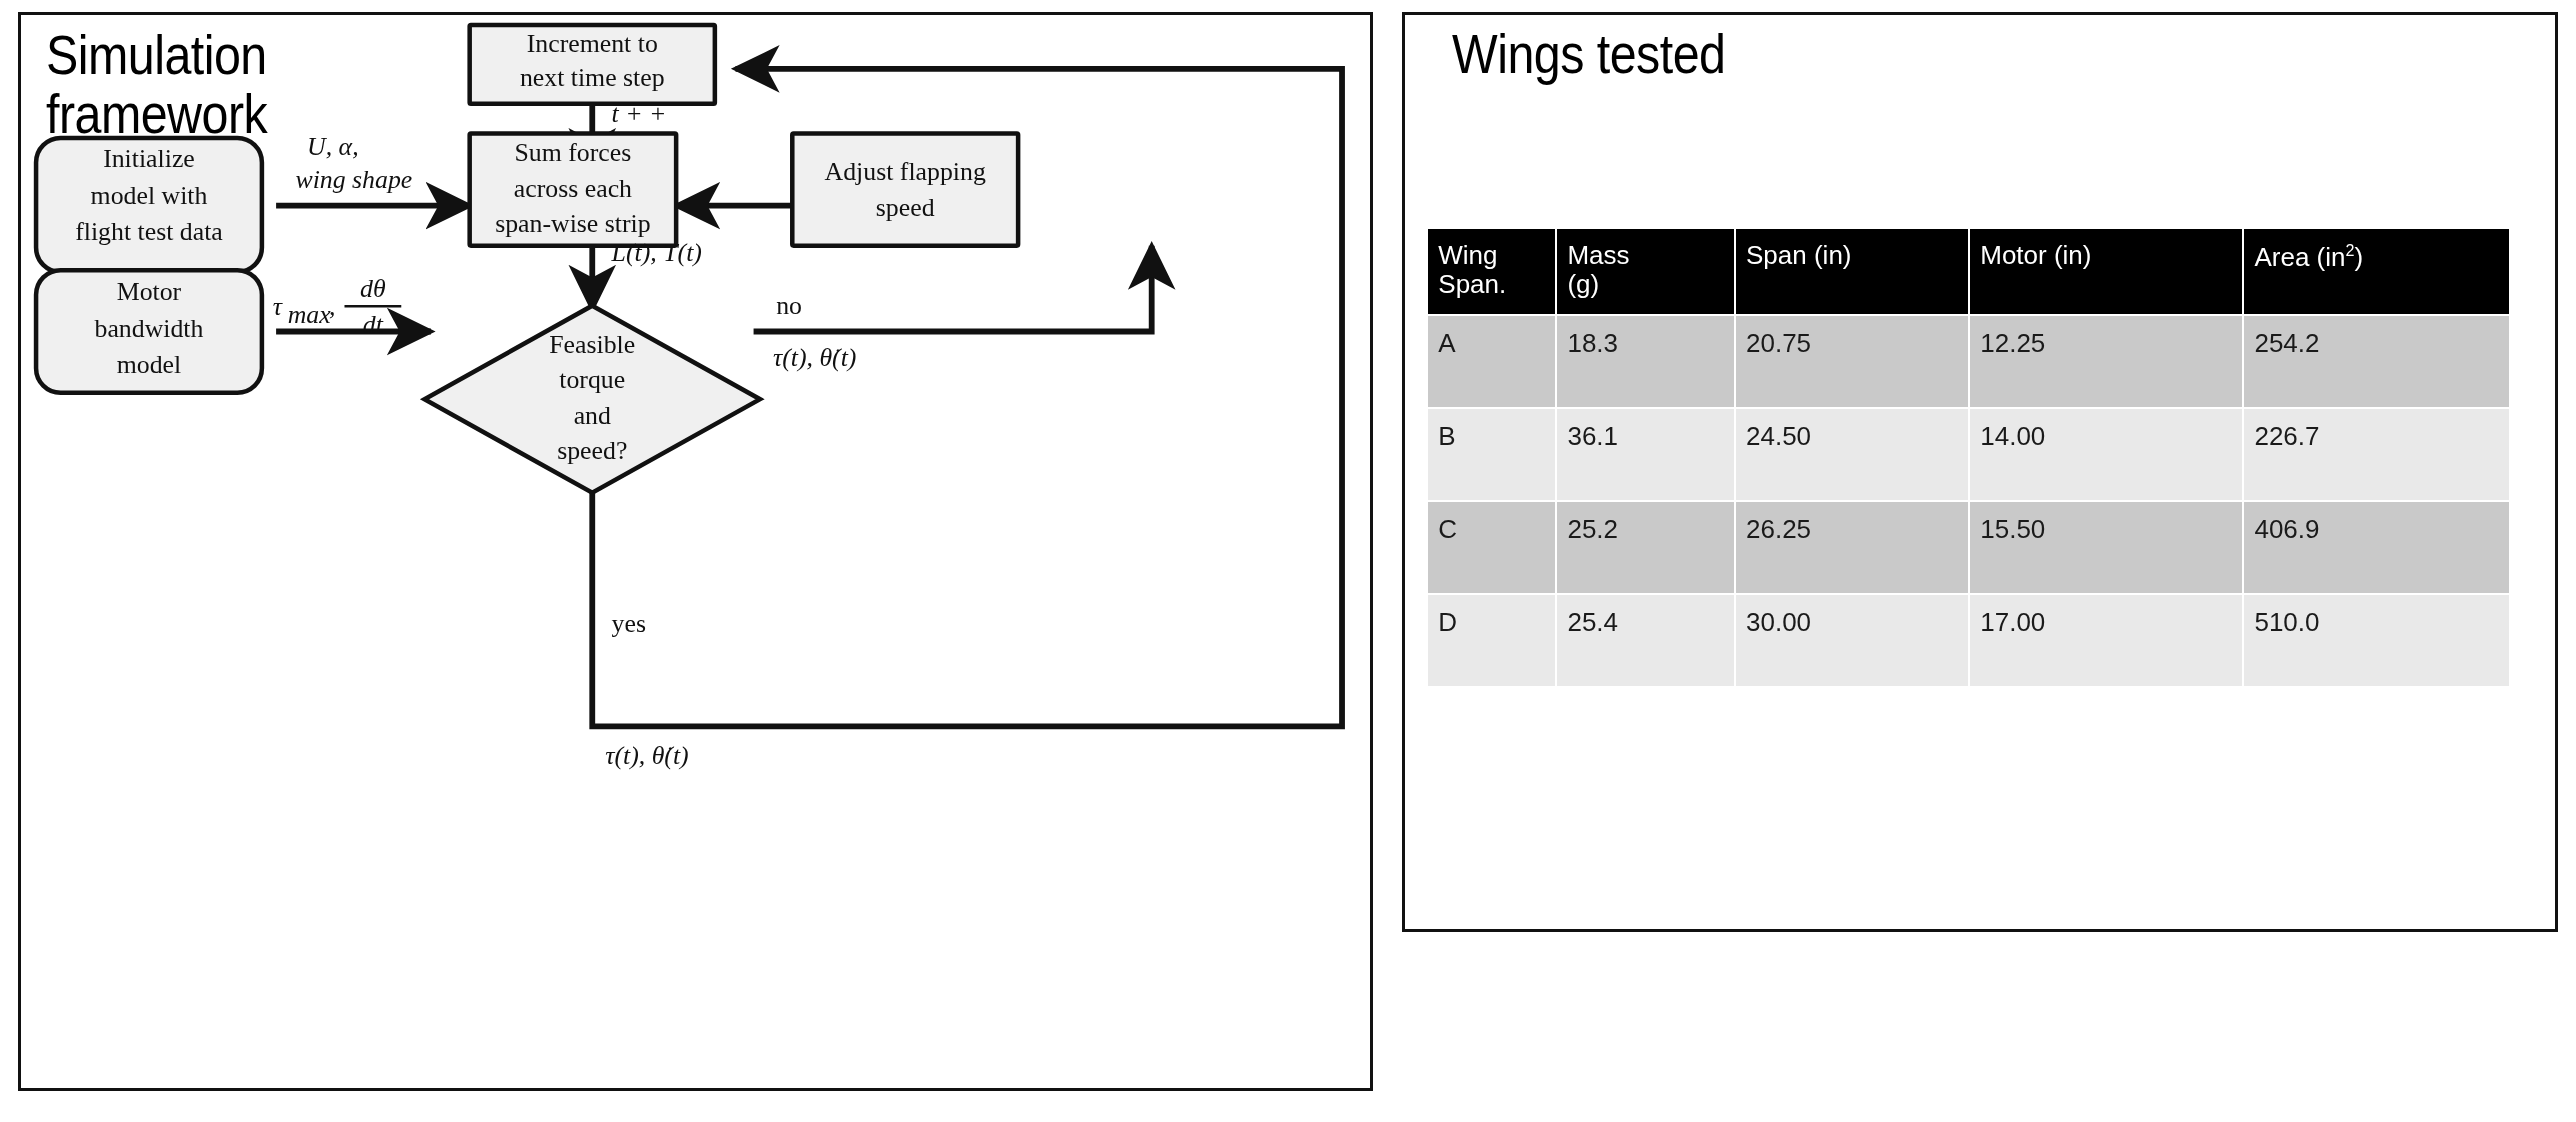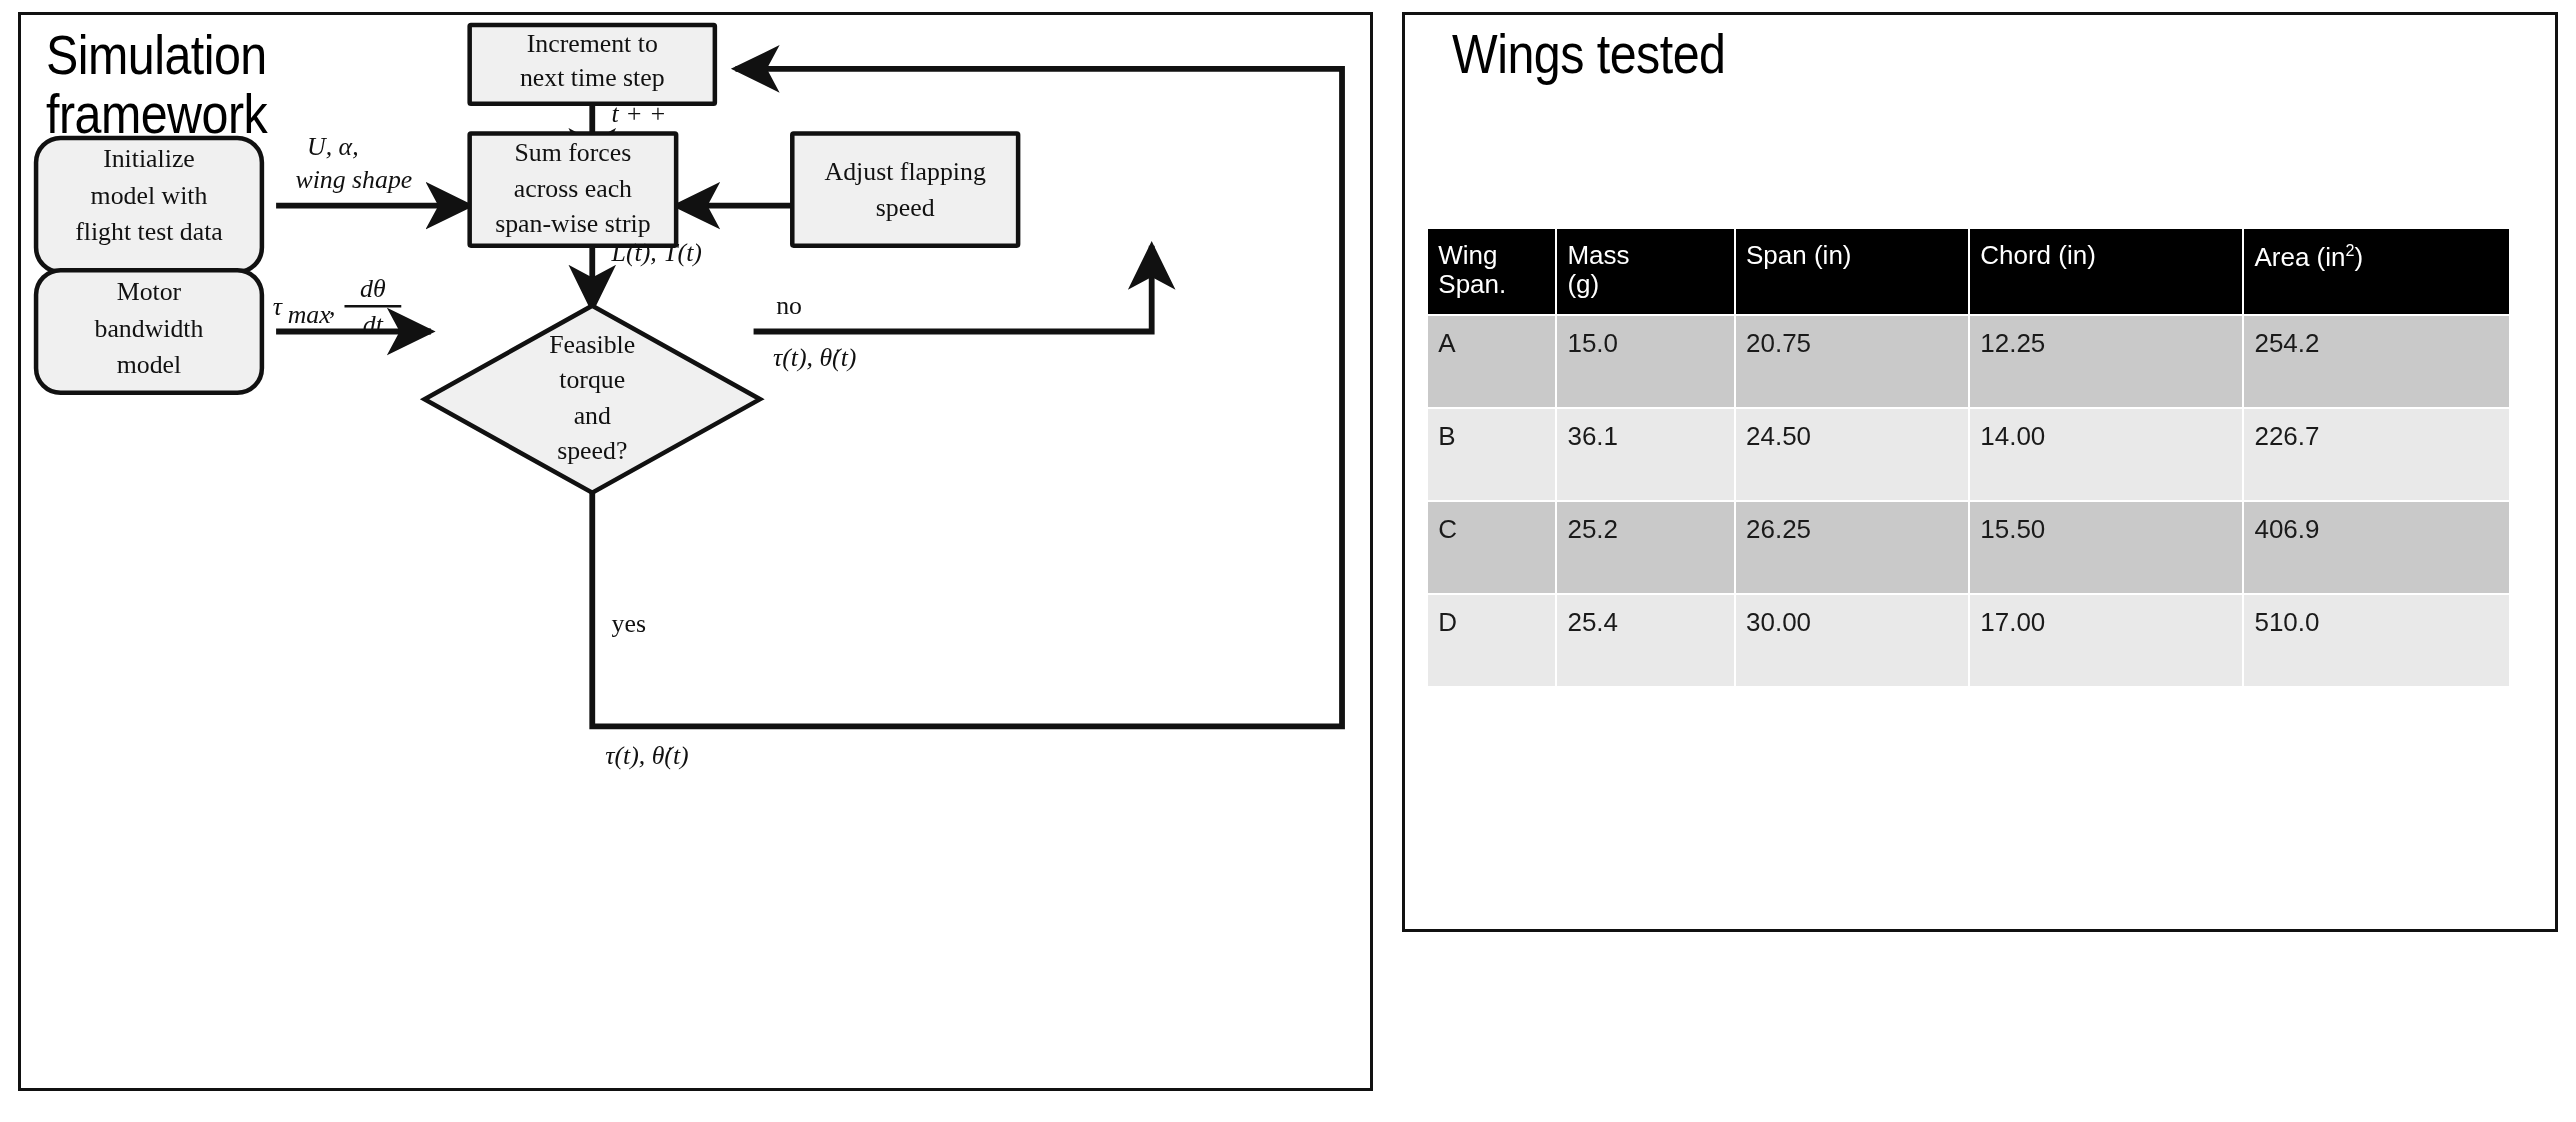--- a/index.html
+++ b/index.html
@@ -223,30 +223,30 @@
         <span>Span.</span>
       </th>
       <th>
         <span>Mass</span><br>
         <span>(g)</span>
       </th>
       <th>
         <span>Span (in)</span>
       </th>
       <th>
-        <span>Chord (in)</span>
+        <span>Motor (in)</span>
       </th>
       <th><span>Area (in</span><sup>2</sup><span>)</span>
       </th>
     </tr>
   </thead>
   <tbody id="wings-tbody">
       <tr class="row-dark">
         <td>A</td>
-        <td>15.0</td>
+        <td>18.3</td>
         <td>20.75</td>
         <td>12.25</td>
         <td>254.2</td>
       </tr>
       <tr class="row-light">
         <td>B</td>
         <td>36.1</td>
         <td>24.50</td>
         <td>14.00</td>
         <td>226.7</td>

